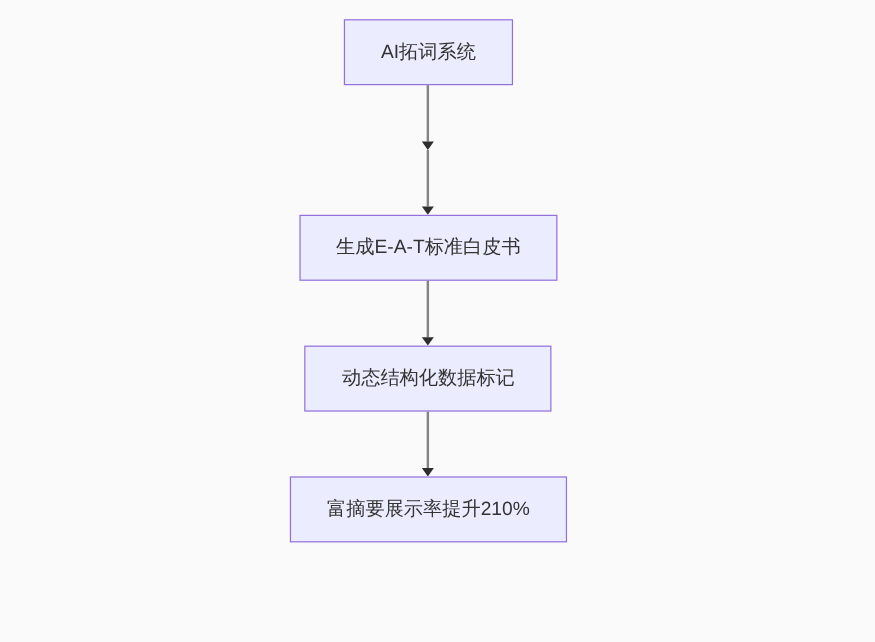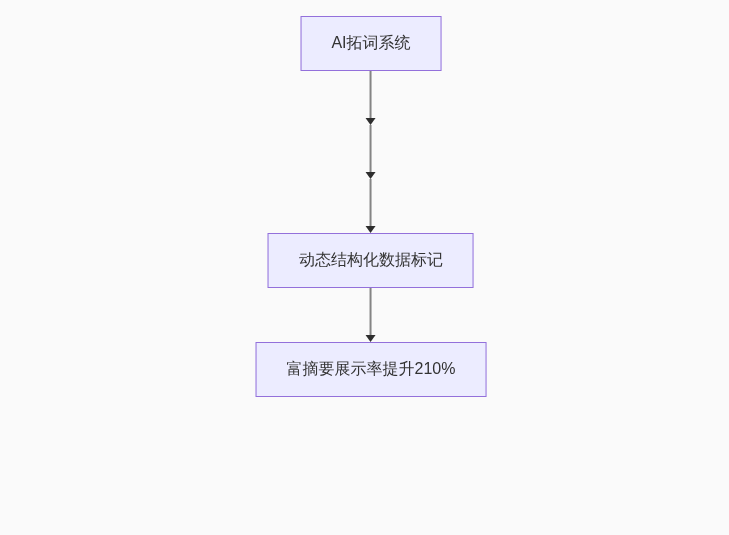--- a/index.html
+++ b/index.html
@@ -5,21 +5,21 @@
   * { margin: 0; padding: 0; box-sizing: border-box; }
   html, body {
     width: 729px;
     height: 535px;
     background: var(--canvas-bg, #fafafa);
     font-family: "Liberation Sans", "DejaVu Sans", sans-serif;
     overflow: hidden;
   }
   .flowchart {
     position: absolute;
-    left: 371px;
+    left: 357px;
     top: 16px;
     transform: translateX(-50%);
     display: flex;
     flex-direction: column;
     align-items: center;
   }
   .flow-node {
     height: 55px;
     padding: 0 30px;
     display: flex;
@@ -65,20 +65,23 @@
     <div class="arrow-line"></div>
     <div class="arrow-head"></div>
   </div>
 
 
   <div class="flow-arrow">
     <div class="arrow-line"></div>
     <div class="arrow-head"></div>
   </div>
 
+  <div class="flow-node">
+    <span>生成E-A-T标准白皮书</span>
+  </div>
 
   <div class="flow-arrow">
     <div class="arrow-line"></div>
     <div class="arrow-head"></div>
   </div>
 
   <div class="flow-node">
     <span>动态结构化数据标记</span>
   </div>
 

